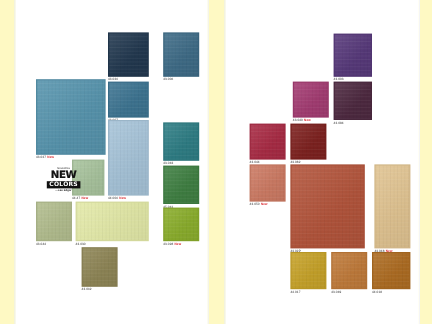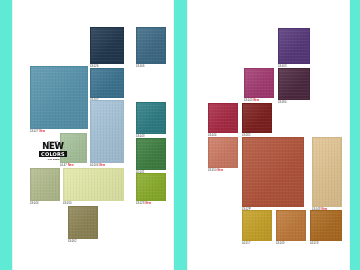--- a/index.html
+++ b/index.html
@@ -3,21 +3,21 @@
 <meta charset="utf-8">
 <style>
   html,body{margin:0;padding:0;}
   body{
     width:360px;height:270px;
     background:#ffffff;
     font-family:"Liberation Sans",sans-serif;
     overflow:hidden;
     position:relative;
   }
-  .spread{position:absolute;inset:0;background:#5eead4;}
+  .spread{position:absolute;inset:0;background:#fef9c3;}
 
   
   .edge{position:absolute;top:0;bottom:0;width:1px;background:#eceef0;}
   .edge.left{left:12px;}
   .edge.mid-a{left:173px;background:#f2f3f4;}
   .edge.mid-b{left:187px;}
   .edge.right{left:349px;background:#f4f5f6;}
 
   .page{position:absolute;top:0;bottom:0;background:#ffffff;}
   .page.p-left{left:13px;width:160px;}

